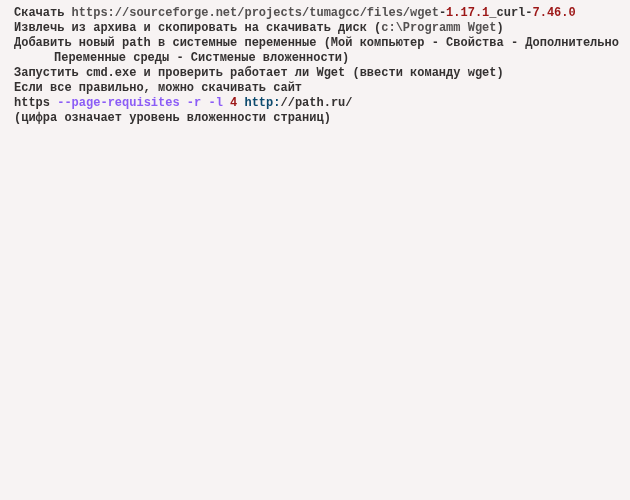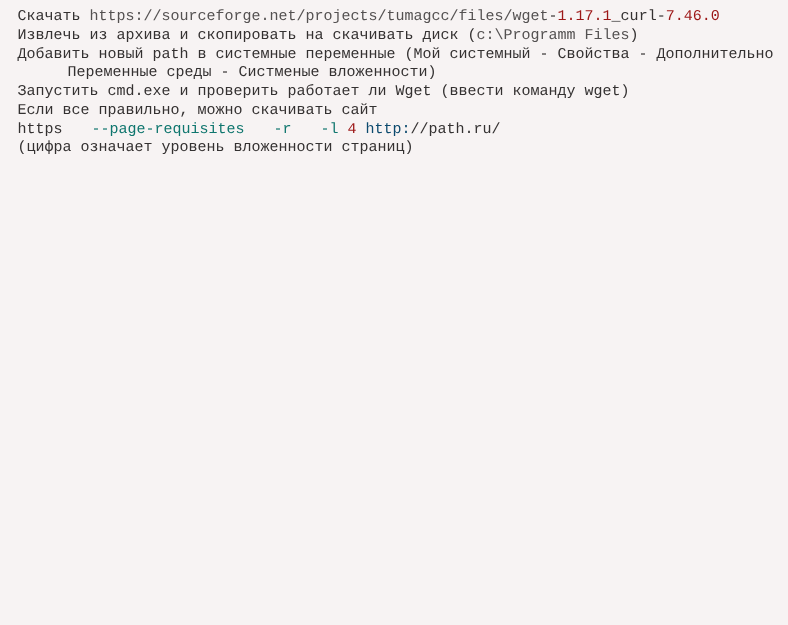--- a/index.html
+++ b/index.html
@@ -12,53 +12,53 @@
       font-family: "Consolas", "Monaco", "Courier New", monospace;
       font-size: 12px;
       line-height: 15px;
       padding: 6px 14px;
       color: #343131;
       white-space: nowrap;
       overflow: hidden;
     }
     .line {
       display: block;
+      font-weight: bold;
     }
     .indented {
       padding-left: 40px;
     }
     .url {
       color: #545151;
     }
     .num {
       color: #9C1616;
     }
     .path {
       color: #545151;
     }
     .flag {
-      color: #0f766e;
-      margin-left: 16px;
+      color: #8b5cf6;
     }
     .proto {
       color: #0c4a6e;
     }
   </style>
 </head>
 <body>
 
 <span class="line">
   <span>Скачать </span><span class="url">https://sourceforge.net/projects/tumagcc/files/wget</span><span>-</span><span class="num">1.17.1</span><span>_curl</span><span>-</span><span class="num">7.46.0</span>
 </span>
 
 <span class="line">
-  <span>Извлечь из архива и скопировать на скачивать диск </span><span>(</span><span class="path">c:\Programm Files</span><span>)</span>
+  <span>Извлечь из архива и скопировать на скачивать диск </span><span>(</span><span class="path">c:\Programm Wget</span><span>)</span>
 </span>
 
-<span class="line">Добавить новый path в системные переменные (Мой системный - Свойства - Дополнительно</span>
+<span class="line">Добавить новый path в системные переменные (Мой компьютер - Свойства - Дополнительно</span>
 
 <span class="line indented">Переменные среды - Систменые вложенности)</span>
 
 <span class="line">Запустить cmd.exe и проверить работает ли Wget (ввести команду wget)</span>
 
 <span class="line">Если все правильно, можно скачивать сайт</span>
 
 <span class="line">
   <span>https </span><span class="flag">--page-requisites</span><span> </span><span class="flag">-r</span><span> </span><span class="flag">-l</span><span> </span><span class="num">4</span><span> </span><span class="proto">http:</span><span>//path.ru/</span>
 </span>

